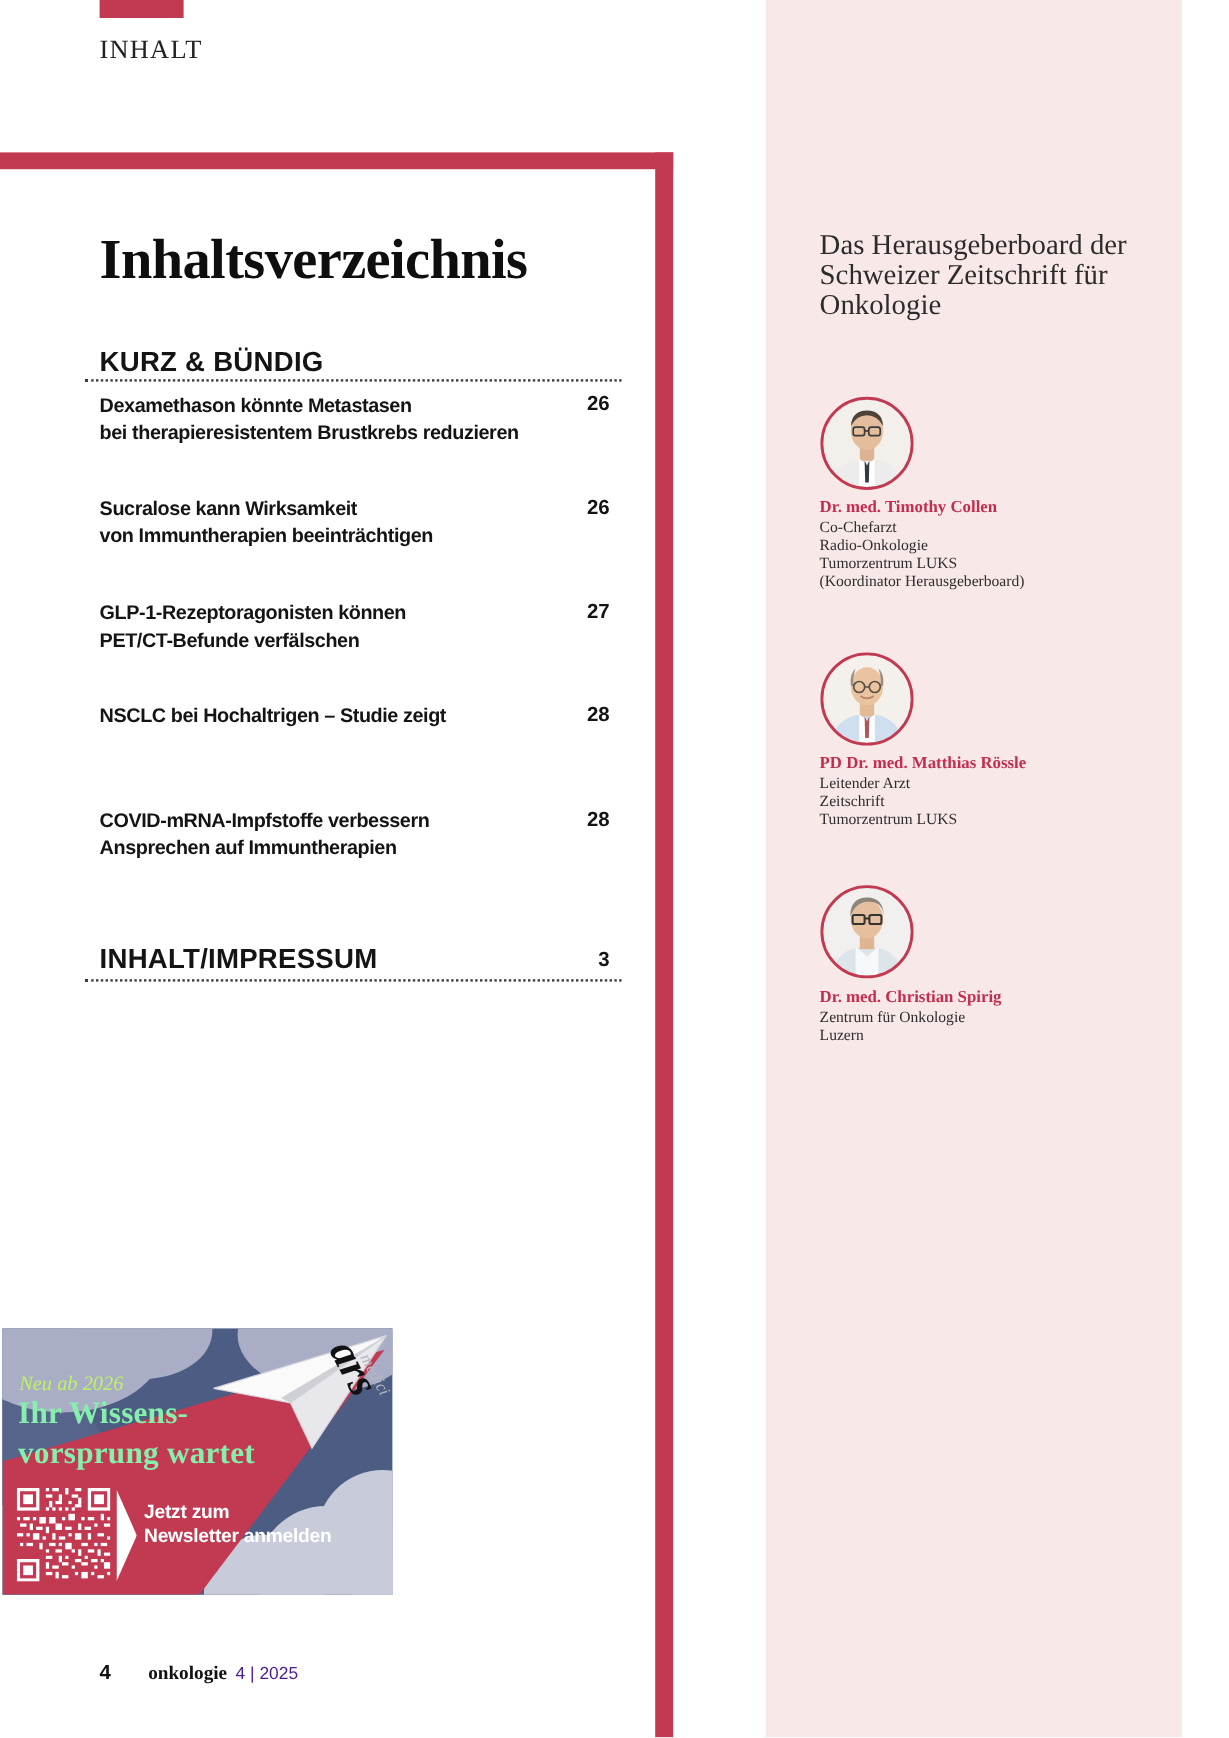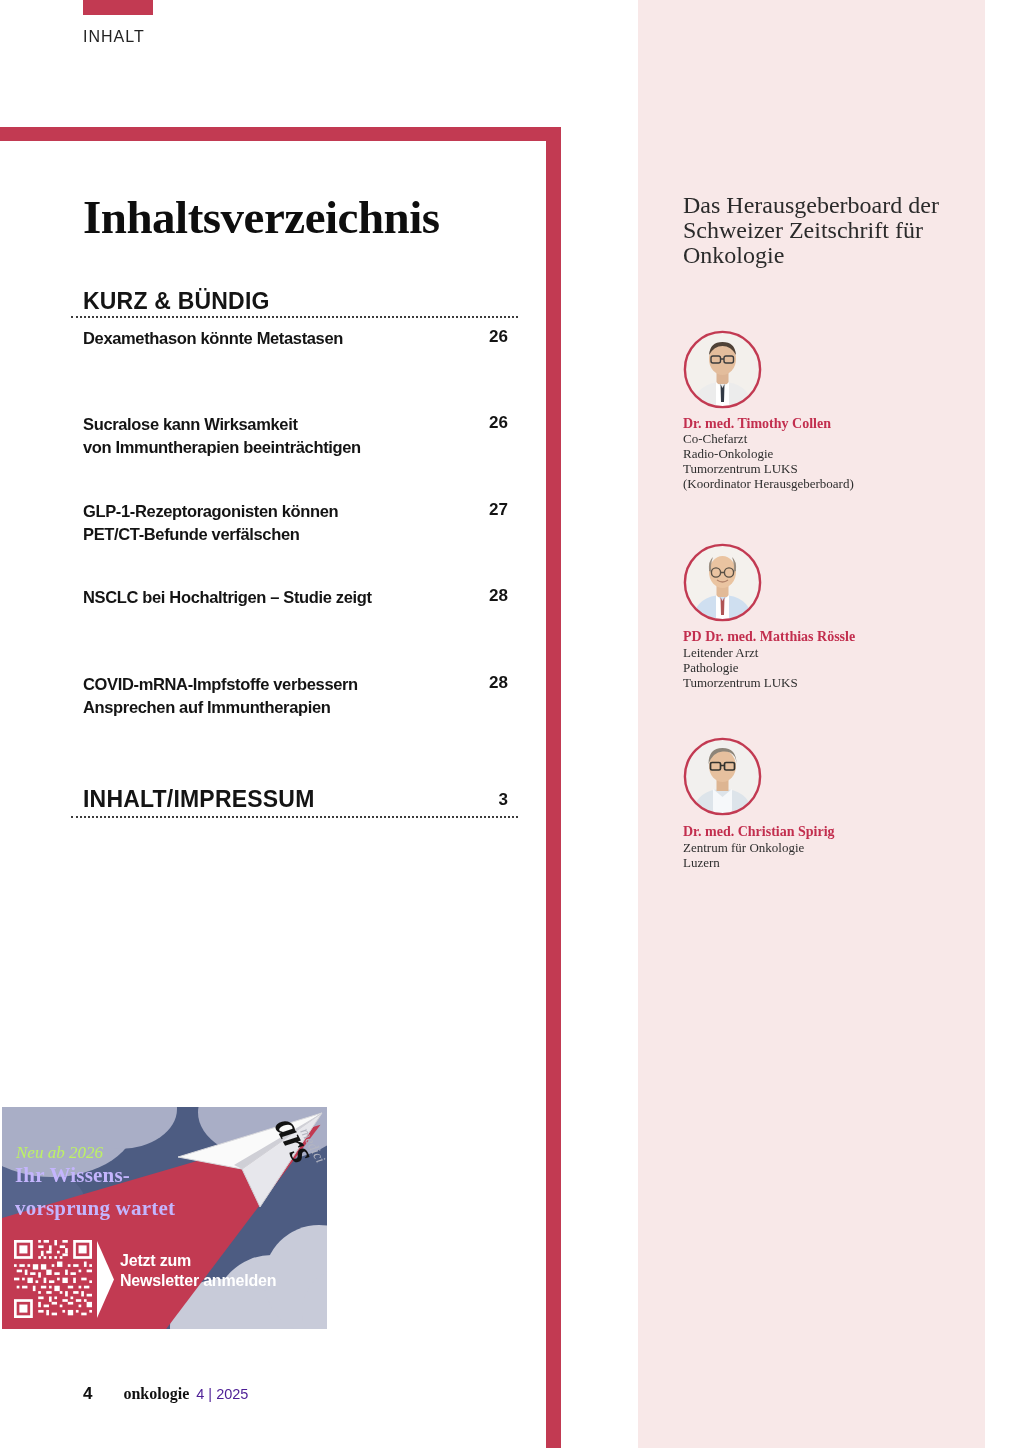--- a/index.html
+++ b/index.html
@@ -16,21 +16,21 @@
   *{margin:0;padding:0;box-sizing:border-box;}
   html,body{background:#ffffff;}
   .page{
     position:relative;width:1024px;height:1448px;background:#fff;overflow:hidden;
     font-family:"Liberation Sans",sans-serif;color:var(--ink);
   }
   .abs{position:absolute;}
 
   
   .kicker-rect{left:83px;top:0;width:70px;height:15px;background:var(--crimson);}
-  .kicker{left:83px;top:28px;font-size:16px;letter-spacing:1px;color:#222;font-weight:400;}
+  .kicker{left:83px;top:28px;font-size:22px;letter-spacing:1px;color:#222;font-weight:400;font-family:Liberation Serif, serif;}
 
   
   .frame-top{left:0;top:127px;width:561px;height:14px;background:var(--crimson);}
   .frame-right{left:546px;top:127px;width:15px;height:1321px;background:var(--crimson);}
 
   
   .page-title{
     left:83px;top:190px;width:440px;
     font-family:"Liberation Serif",serif;font-weight:700;font-size:47px;letter-spacing:-0.5px;color:#0e0e0e;
   }
@@ -87,21 +87,21 @@
     position:absolute;left:0;top:0;width:100%;height:100%;background:var(--ad-red);
     clip-path:polygon(98% 8%,0 50%,0 100%,50.5% 100%);
   }
   .plane{position:absolute;left:168px;top:0px;width:160px;height:105px;}
   .ad-eyebrow{
     position:absolute;left:14px;top:36px;font-family:"Liberation Serif",serif;font-style:italic;
     font-size:17px;color:#bef264;
   }
   .ad-headline{
     position:absolute;left:13px;font-family:"Liberation Serif",serif;font-weight:700;
-    font-size:21px;color:#c4b5fd;letter-spacing:0.2px;
+    font-size:26px;color:#86efac;letter-spacing:0.2px;
   }
   .hl1{top:56px;} .hl2{top:89px;}
   .qr{position:absolute;left:12px;top:133px;width:78px;height:78px;}
   .ad-arrow{
     position:absolute;left:95px;top:134px;width:17px;height:77px;background:#fff;
     clip-path:polygon(0 0,100% 50%,0 100%);
   }
   .ad-cta{
     position:absolute;left:118px;font-weight:700;font-size:16px;color:#fff;letter-spacing:-0.2px;white-space:nowrap;
   }
@@ -119,20 +119,21 @@
   <div class="abs frame-right"></div>
 
   <h1 class="abs page-title">Inhaltsverzeichnis</h1>
 
   <h2 class="abs section-heading" style="top:288px;">KURZ &amp; BÜNDIG</h2>
   <div class="abs dotted-rule" style="top:316px;"></div>
 
   <article class="abs toc-item" style="top:327px;">
     <div class="toc-lines">
       <div>Dexamethason könnte Metastasen</div>
+      <div>bei therapieresistentem Brustkrebs reduzieren</div>
     </div>
     <span class="toc-page">26</span>
   </article>
 
   <article class="abs toc-item" style="top:413px;">
     <div class="toc-lines">
       <div>Sucralose kann Wirksamkeit</div>
       <div>von Immuntherapien beeinträchtigen</div>
     </div>
     <span class="toc-page">26</span>
@@ -359,21 +360,21 @@
             <line x1="37.6" y1="29.5" x2="41.4" y2="29.5"></line>
           </g>
           <path d="M34 37 Q39.5 41 45 37" stroke="#b3836a" stroke-width="1.3" fill="none"></path>
           <path d="M33 52 L39.5 58 L46 52 L46 79 L33 79 Z" fill="#ffffff"></path>
           <path d="M37.5 54 L39.5 58 L41.5 54 L41 72 L38 72 Z" fill="#b05556"></path>
         </g>
         <circle cx="39.5" cy="39.5" r="37.6" fill="none" stroke="#c23a52" stroke-width="2.4"></circle>
       </svg>
       <div class="member-name" style="top:629px;">PD Dr. med. Matthias Rössle</div>
       <div class="member-line" style="top:646px;">Leitender Arzt</div>
-      <div class="member-line" style="top:661px;">Pathologie</div>
+      <div class="member-line" style="top:661px;">Zeitschrift</div>
       <div class="member-line" style="top:676px;">Tumorzentrum LUKS</div>
     </div>
 
     <div class="member" style="top:0;">
       <svg class="avatar" style="top:737px;" viewBox="0 0 79 79">
         <clipPath id="avc3">
             <circle cx="39.5" cy="39.5" r="36.5"></circle>
           </clipPath>
         <g clip-path="url(#avc3)">
           <rect width="79" height="79" fill="#f2f0ee"></rect>

